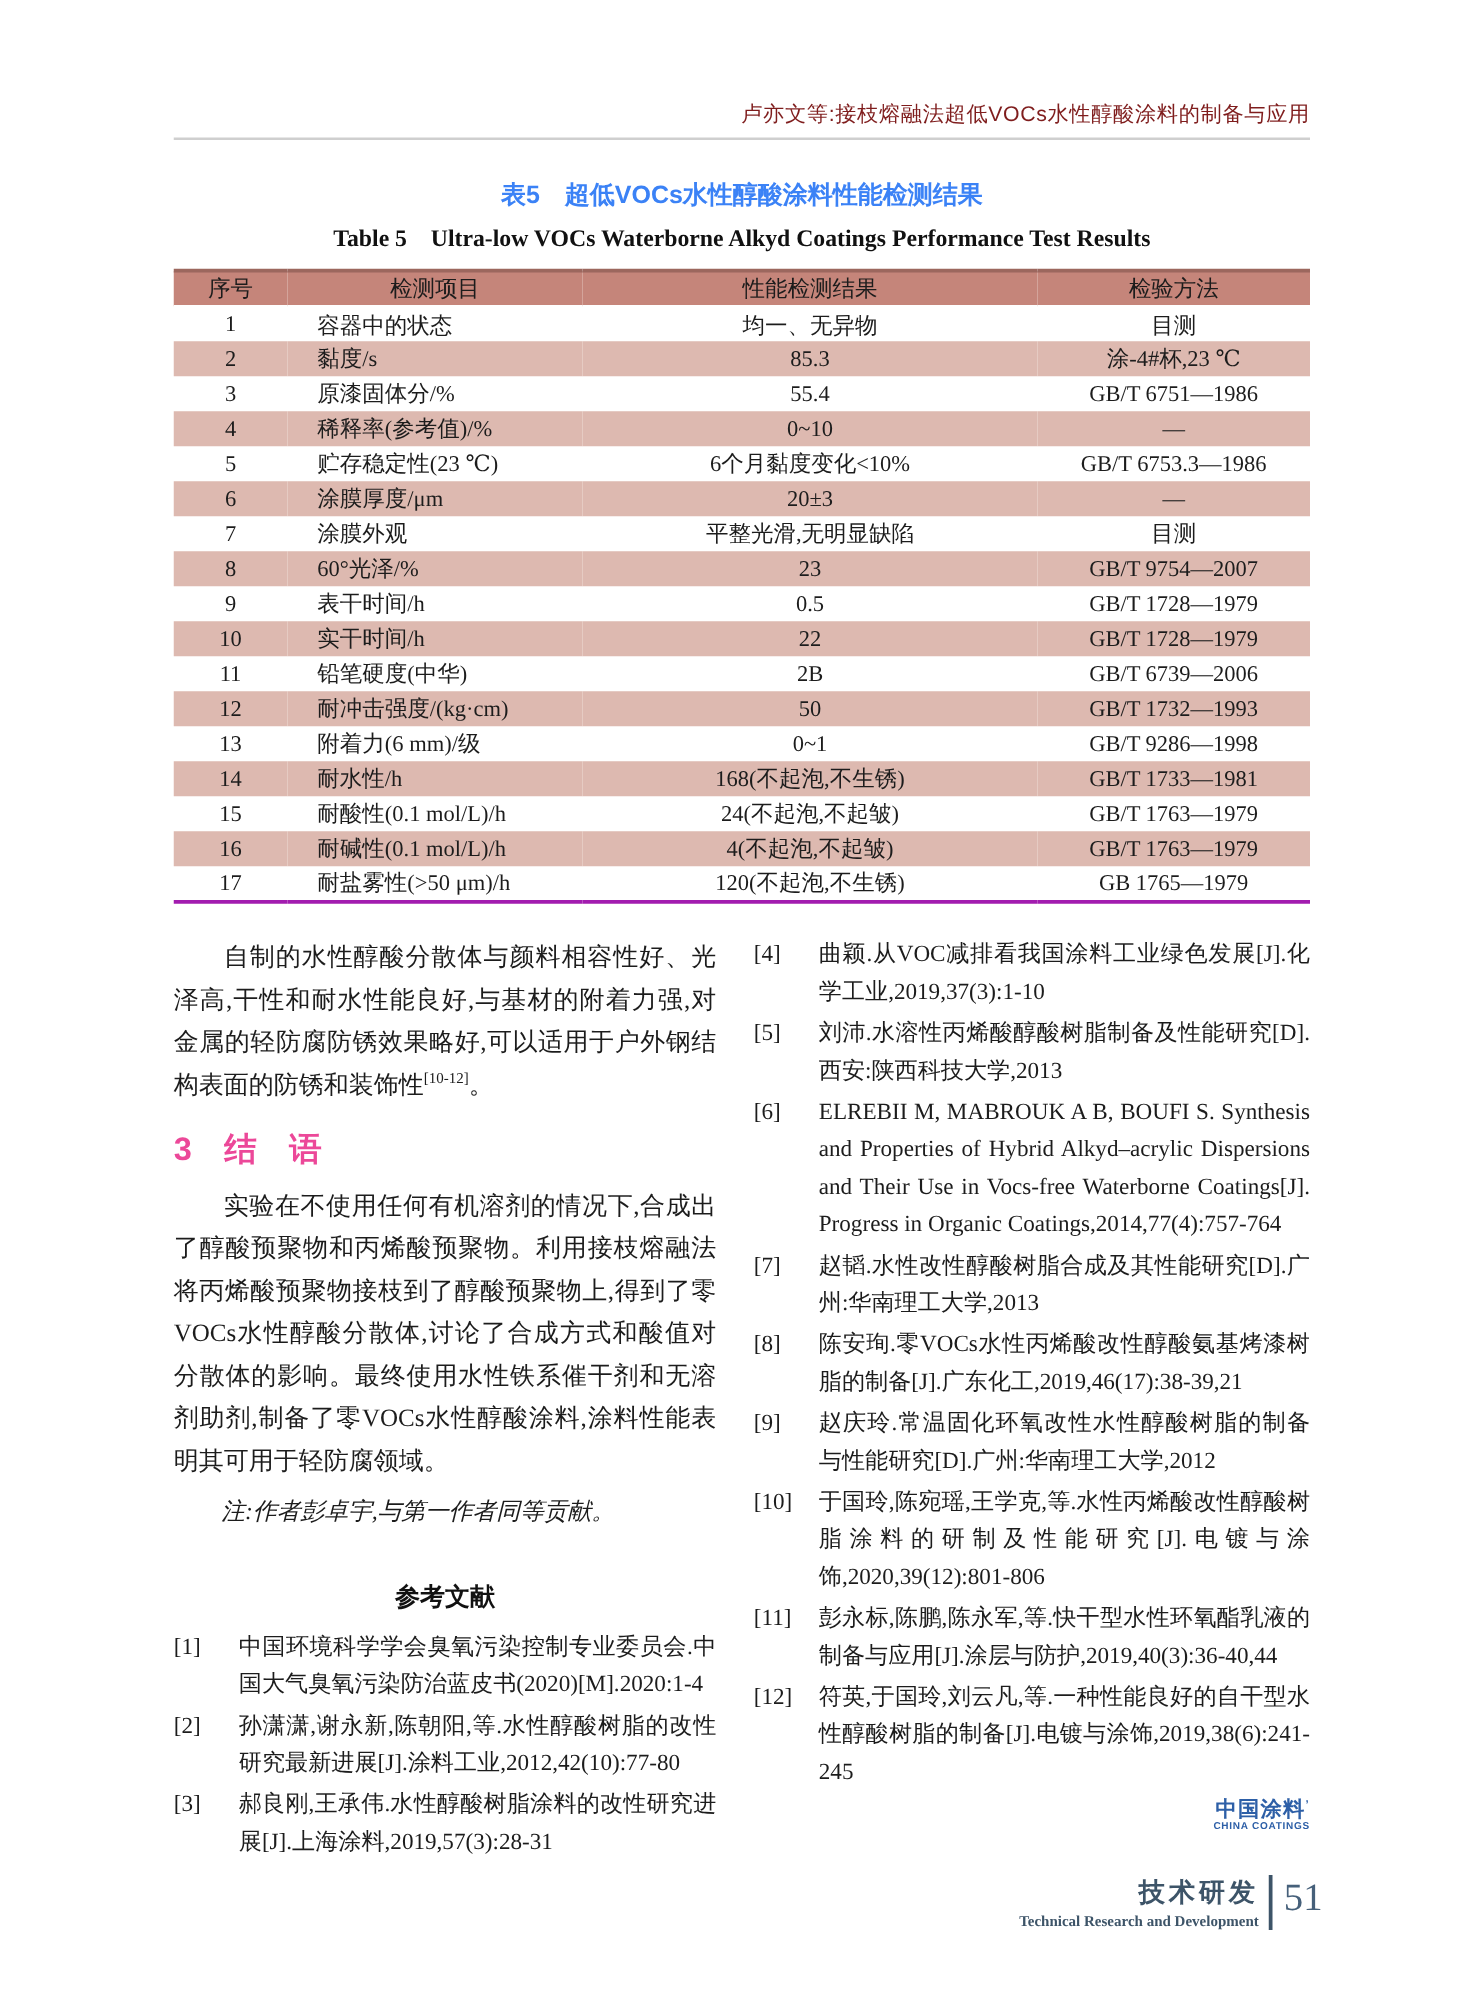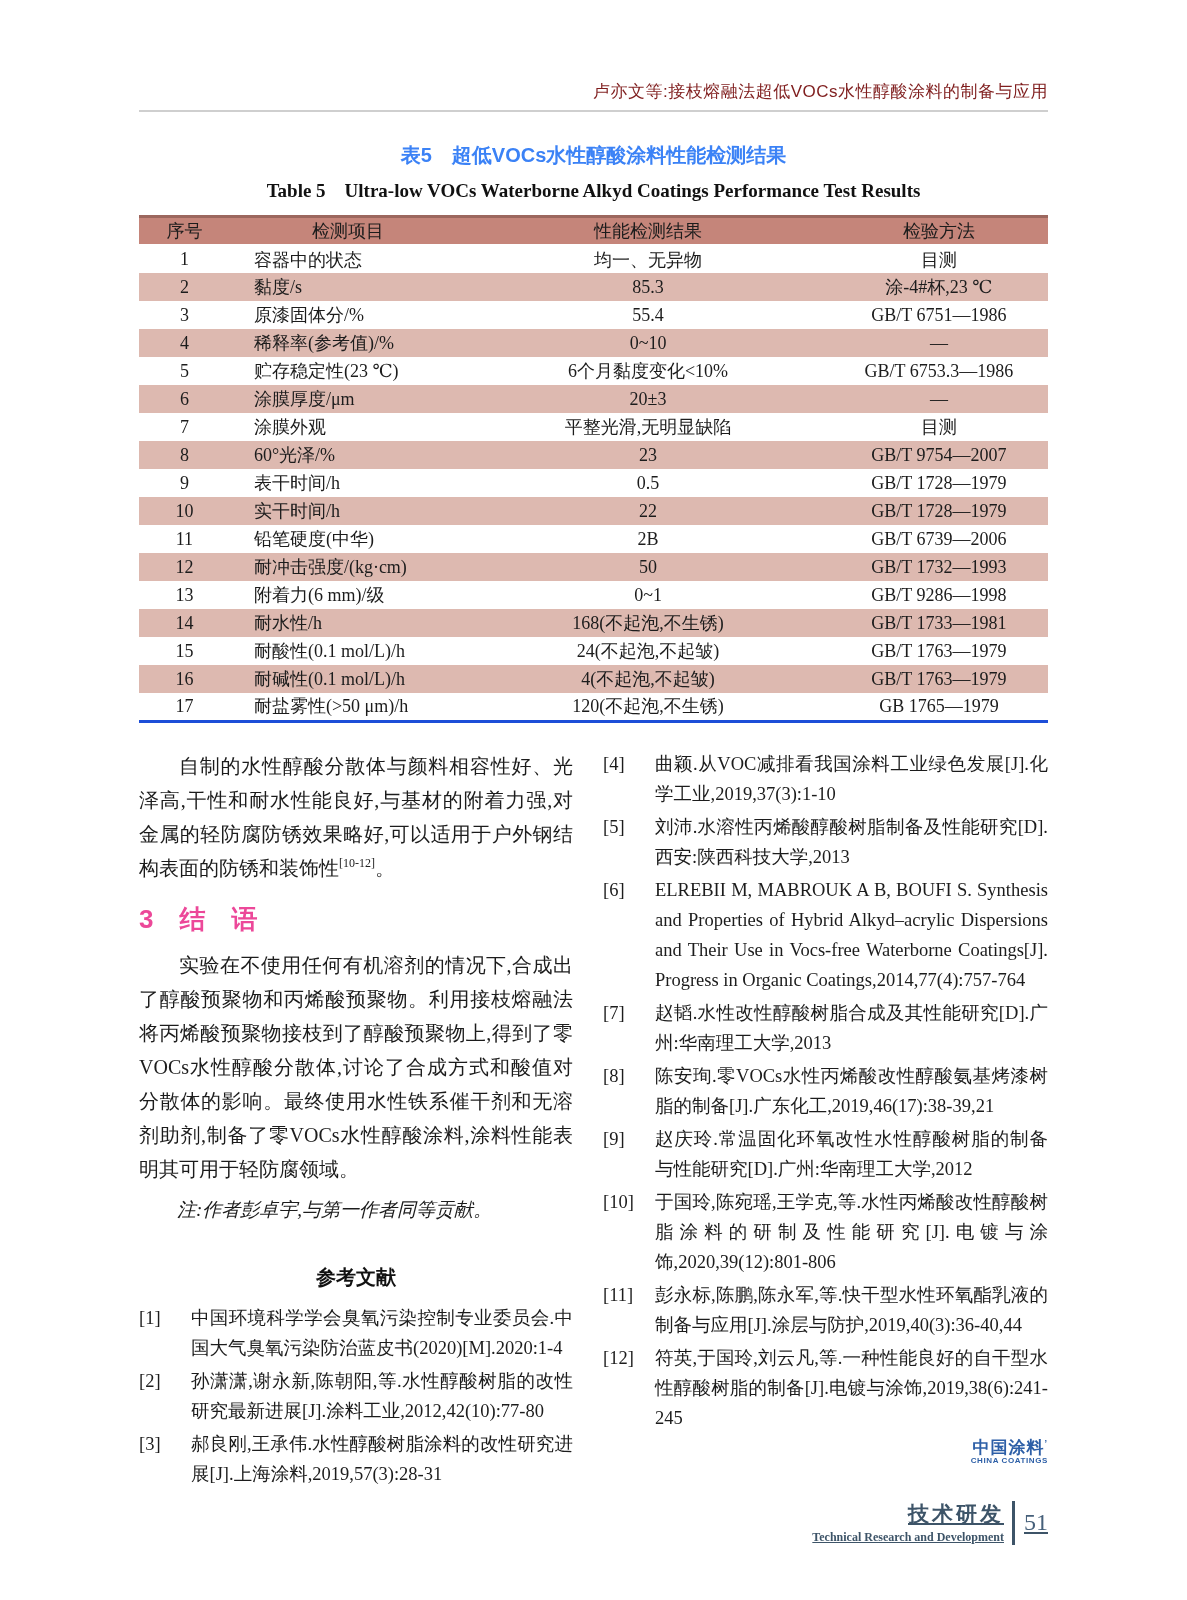--- a/index.html
+++ b/index.html
@@ -46,21 +46,21 @@
     font-size:19px;
     color:#111;
   }
 
   
   table.perf{
     width:100%;
     border-collapse:collapse;
     margin-top:11px;
     border-top:3px solid #9c675e;
-    border-bottom:3px solid #1d4ed8;
+    border-bottom:3px solid #a21caf;
     font-size:18px;
   }
   table.perf tr{height:28px;}
   table.perf thead tr{
     background:#c5857a;
   }
   table.perf th{
     font-weight:normal;
     text-align:center;
     border-bottom:2px solid #ffffff;
@@ -152,26 +152,24 @@
   .logo-mark{font-size:9px;vertical-align:top;}
   .logo-en{
     font-size:8px;
     font-weight:bold;
     letter-spacing:0.6px;
   }
 
   
   .footer{
     position:absolute;
-    right:139px;
+    right:129px;
     bottom:55px;
     display:flex;
-    align-items:center;
     color:#3d5468;
-    text-decoration:underline;
   }
   .footer-text{text-align:right;}
   .footer-zh{
     font-family:"Liberation Sans","DejaVu Sans",sans-serif;
     font-weight:bold;
     font-size:21px;
     letter-spacing:3px;
   }
   .footer-en{
     font-family:"Liberation Serif","DejaVu Serif",serif;
@@ -179,21 +177,21 @@
     font-size:12px;
     margin-top:2px;
   }
   .footer-bar{
     width:3px;height:44px;
     background:#3d5468;
     margin:0 9px 0 8px;
   }
   .footer-page{
     font-family:"Liberation Serif","DejaVu Serif",serif;
-    font-size:24px;
+    font-size:31px;
     color:#46607a;
   }
 </style>
 </head>
 <body>
 
 <div class="page">
   <div class="content">
 
     <div class="running-head">卢亦文等:接枝熔融法超低VOCs水性醇酸涂料的制备与应用</div>

